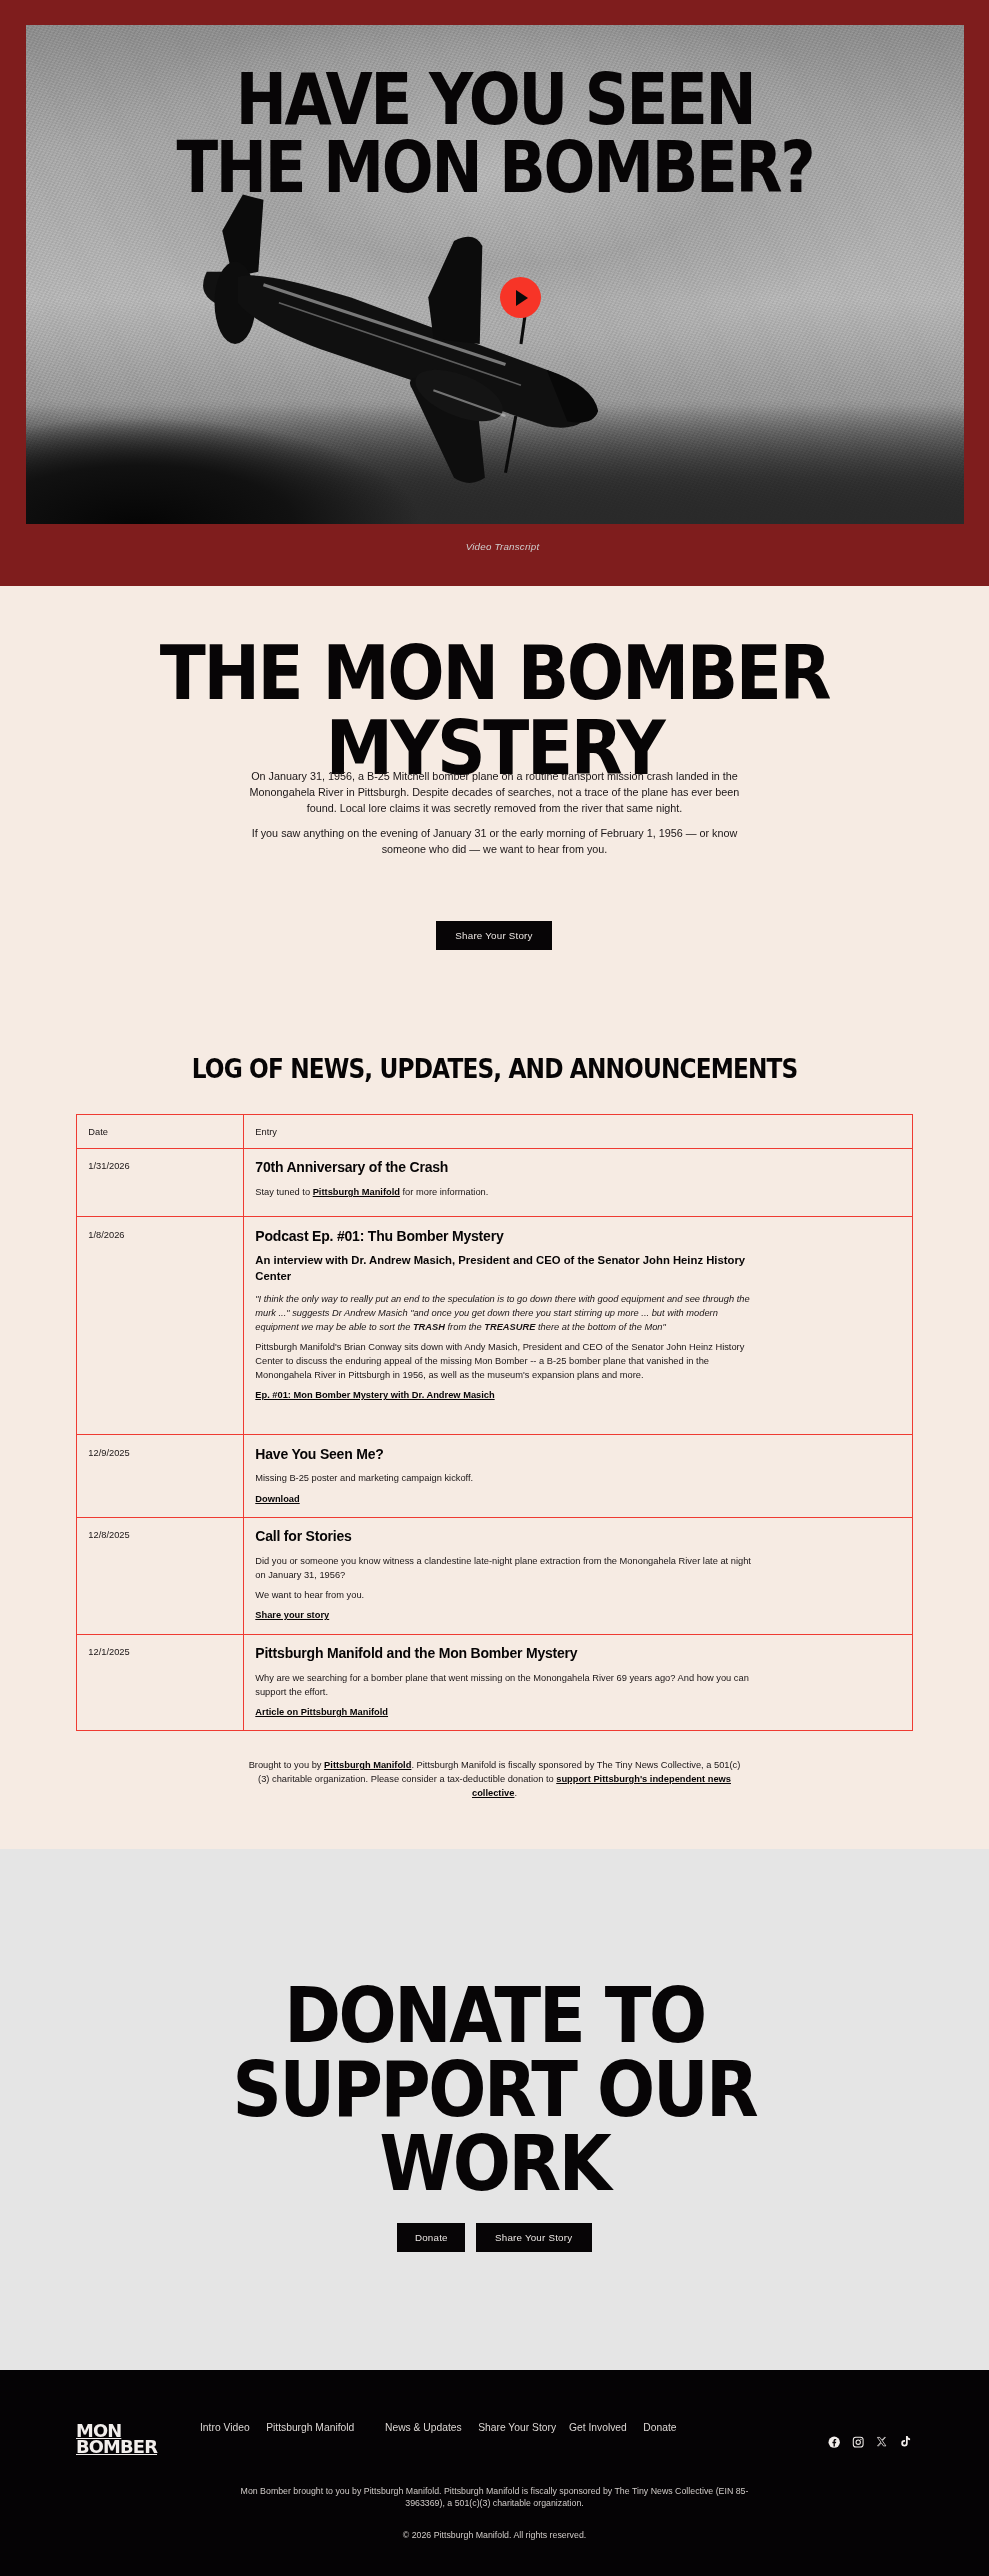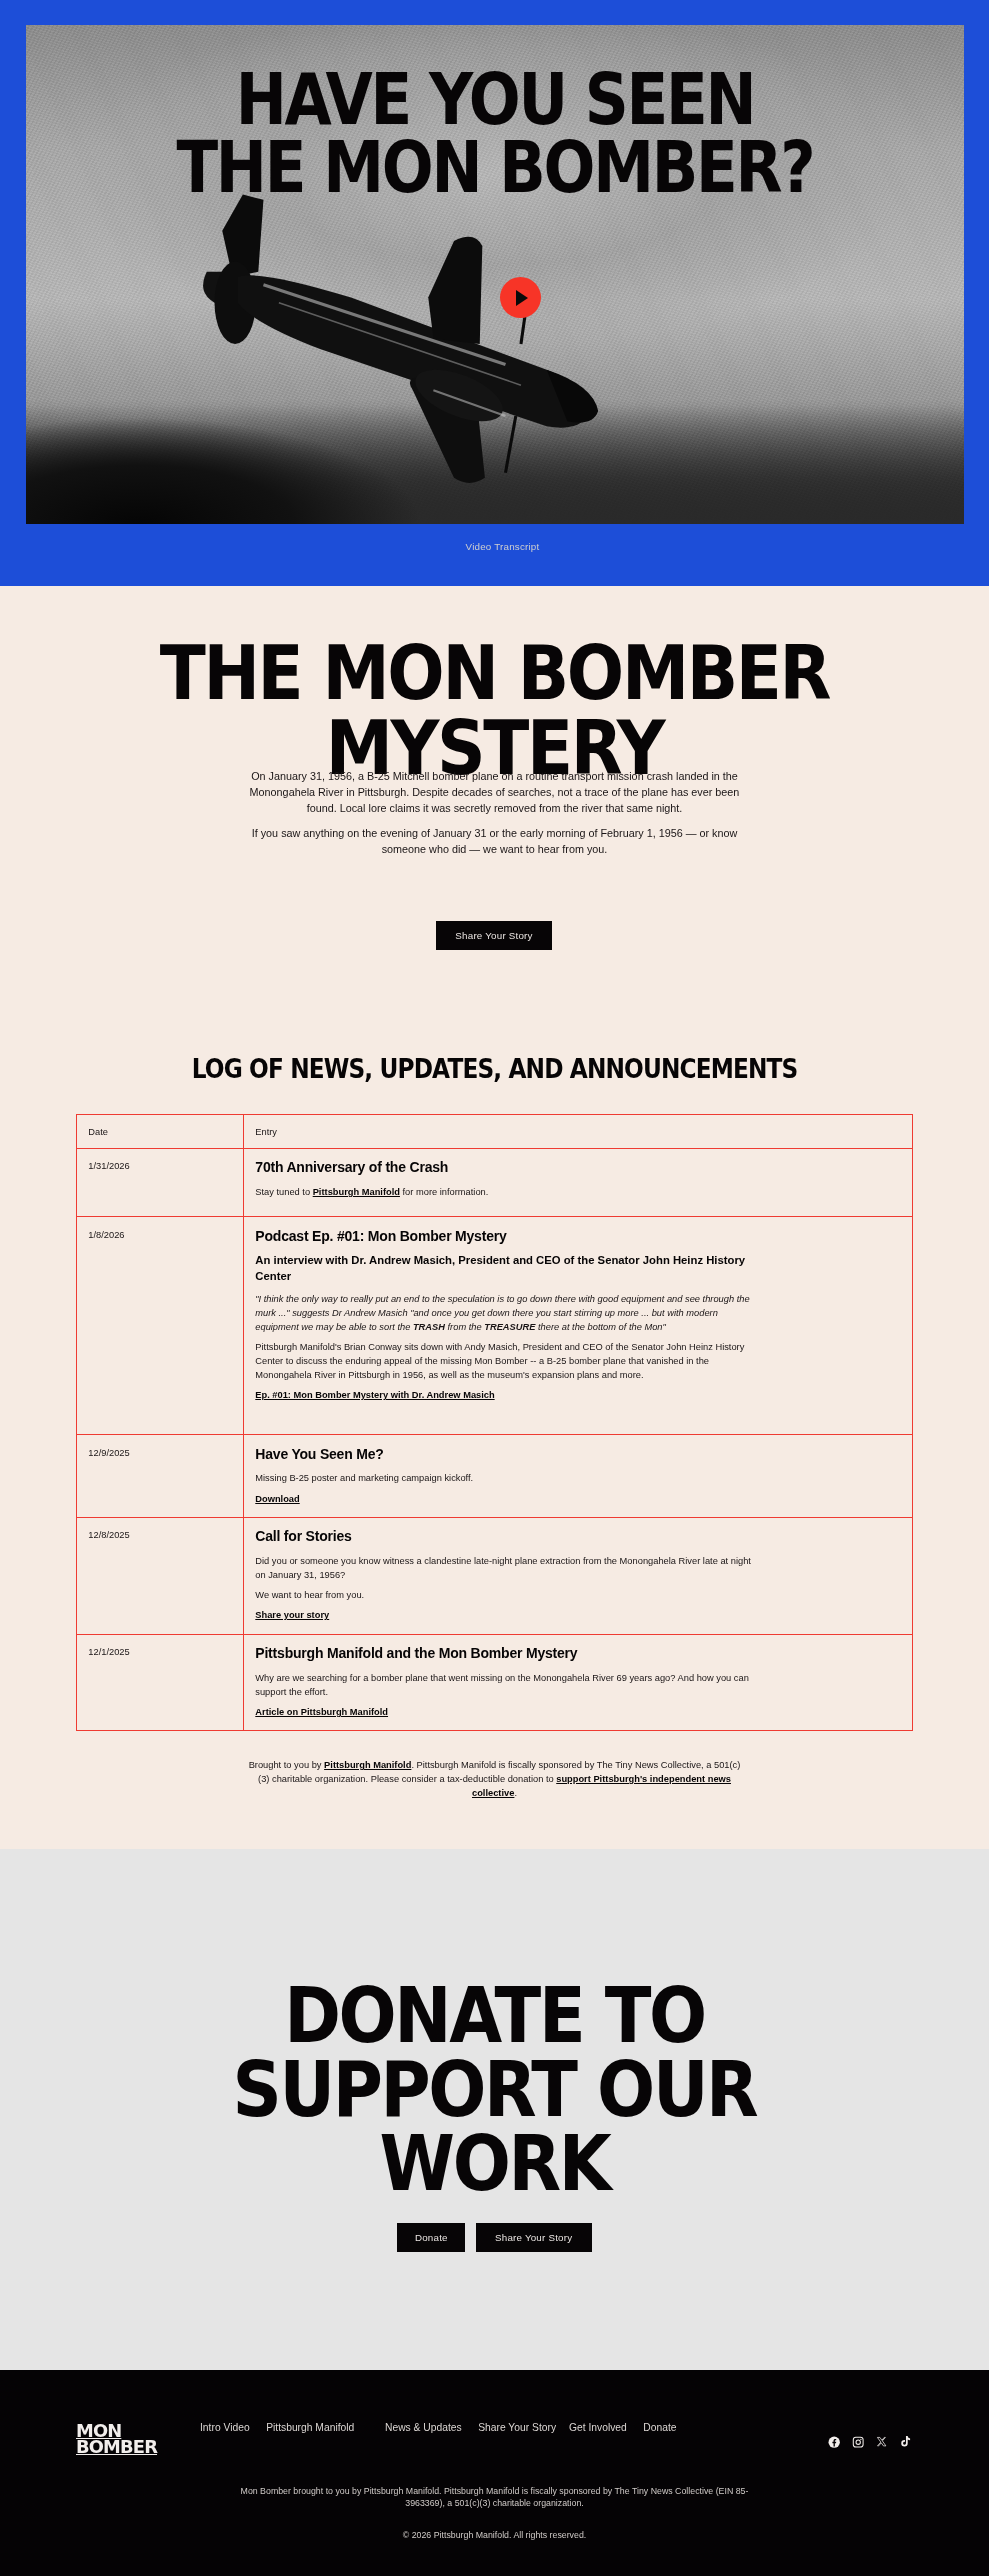--- a/index.html
+++ b/index.html
@@ -1,21 +1,21 @@
 <!DOCTYPE html>
 <html style="font-size:8.2px"><head>
 <meta charset="utf-8">
 <style>
   * { box-sizing: border-box; margin: 0; padding: 0; }
   html, body { width: 989px; background: #050305; }
   body { font-family: "Liberation Sans", sans-serif; color: #0a0708; }
   a { color: inherit; }
 
   
-  .hero { position: relative; width: 989px; height: 586px; background: #1d4ed8; }
+  .hero { position: relative; width: 989px; height: 586px; background: #7f1d1d; }
   .video-frame {
     position: absolute; left: 26px; top: 25px; width: 938px; height: 499px; overflow: hidden;
     background:
       radial-gradient(ellipse 60% 45% at 50% 30%, #b9b9b9 0%, #a4a4a4 40%, rgba(150,150,150,0) 75%),
       linear-gradient(180deg, #8d8d8d 0%, #a9a9a9 25%, #b8b8b8 55%, #9a9a9a 75%, #3c3c3c 92%, #1e1e1e 100%);
   }
   .video-frame .ground {
     position: absolute; left: 0; right: 0; bottom: 0; height: 118px;
     background:
       radial-gradient(ellipse 30% 90% at 12% 100%, #050505 0%, #111 55%, rgba(20,20,20,0) 100%),
@@ -33,21 +33,21 @@
     letter-spacing: -3.1px; color: #0c0c0c; transform: scaleX(0.86);
   }
   .plane { position: absolute; left: 160px; top: 149px; width: 536px; height: 309px; }
   .play-button {
     position: absolute; left: 474px; top: 252px; width: 41px; height: 41px; border-radius: 50%;
     background: #f73427; display: flex; align-items: center; justify-content: center; cursor: pointer;
   }
   .play-button .tri { width: 0; height: 0; border-top: 8.2px solid transparent; border-bottom: 8.2px solid transparent; border-left: 12.4px solid #0a0a0a; margin-left: 3.1px; }
   .transcript-link {
     position: absolute; left: 16px; right: 0; top: 541px; text-align: center;
-    font-size: 9.8px; color: #cfcfcf; text-decoration: none; letter-spacing: 0.2px;
+    font-size: 9.8px; color: #cfcfcf; text-decoration: none; letter-spacing: 0.2px; font-style: italic;
   }
 
   
   .cream { background: #f6ebe3; }
   .intro { height: 441px; position: relative; text-align: center; }
   .display {
     font-family: "DejaVu Sans", sans-serif; font-weight: 900; letter-spacing: -2.6px;
     color: #070506; text-transform: uppercase;
   }
   .intro-title { position: absolute; left: 0; right: 0; top: 50px; font-size: 75px; line-height: 75px; transform: scaleX(0.9); }
@@ -173,21 +173,21 @@
             <h3>70th Anniversary of the Crash</h3>
             <p><span>Stay tuned to </span><a class="link" href="#">Pittsburgh Manifold</a><span> for more information.</span></p>
           </div>
         </td>
       </tr>
 
       <tr style="height:218px">
         <td class="date">1/8/2026</td>
         <td class="entry">
           <div class="entry-inner">
-            <h3>Podcast Ep. #01: Mon Bomber Mystery</h3>
+            <h3>Podcast Ep. #01: Thu Bomber Mystery</h3>
             <h4>An interview with Dr. Andrew Masich, President and CEO of the Senator John Heinz History Center</h4>
             <p class="quote"><span>"I think the only way to really put an end to the speculation is to go down there with good equipment and see through the murk ..." suggests Dr Andrew Masich "and once you get down there you start stirring up more ... but with modern equipment we may be able to sort the </span><b>TRASH</b><span> from the </span><b>TREASURE</b><span> there at the bottom of the Mon"</span></p>
             <p>Pittsburgh Manifold's Brian Conway sits down with Andy Masich, President and CEO of the Senator John Heinz History Center to discuss the enduring appeal of the missing Mon Bomber -- a B-25 bomber plane that vanished in the Monongahela River in Pittsburgh in 1956, as well as the museum's expansion plans and more.</p>
             <a class="link" href="#">Ep. #01: Mon Bomber Mystery with Dr. Andrew Masich</a>
           </div>
         </td>
       </tr>
 
       <tr style="height:82px">
         <td class="date">12/9/2025</td>

